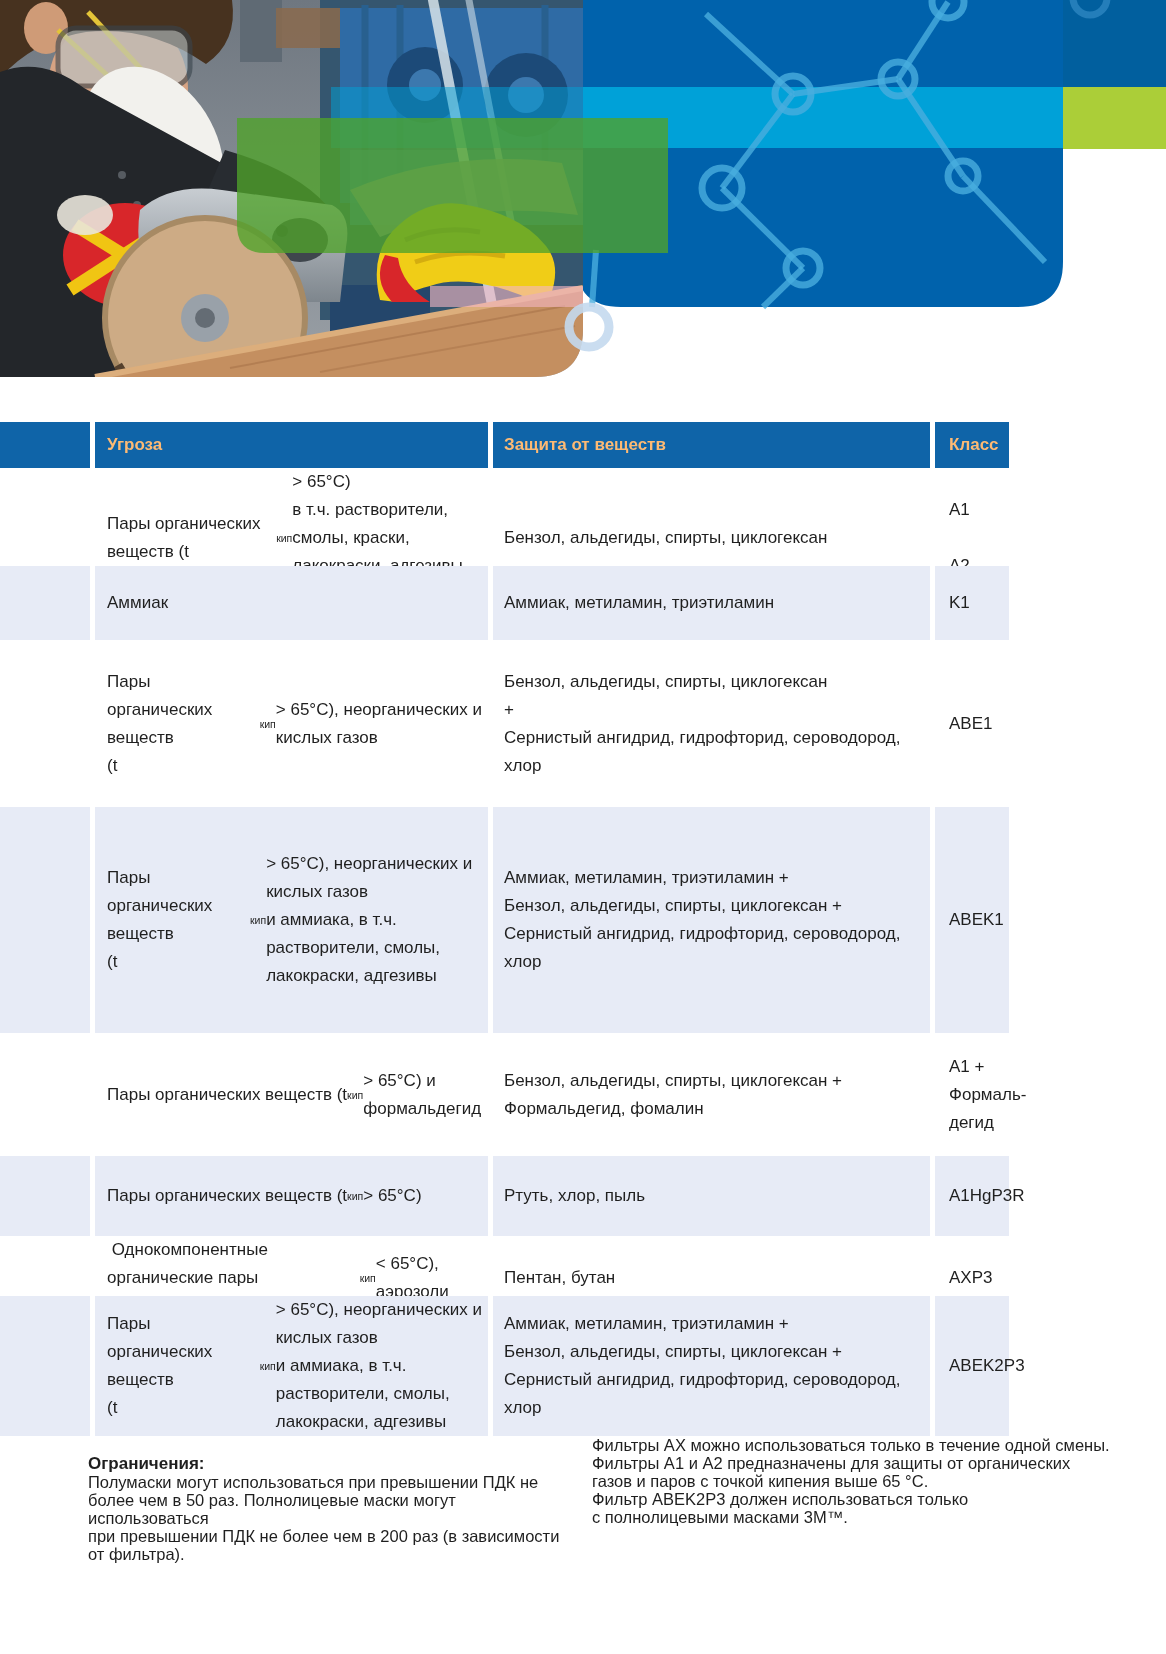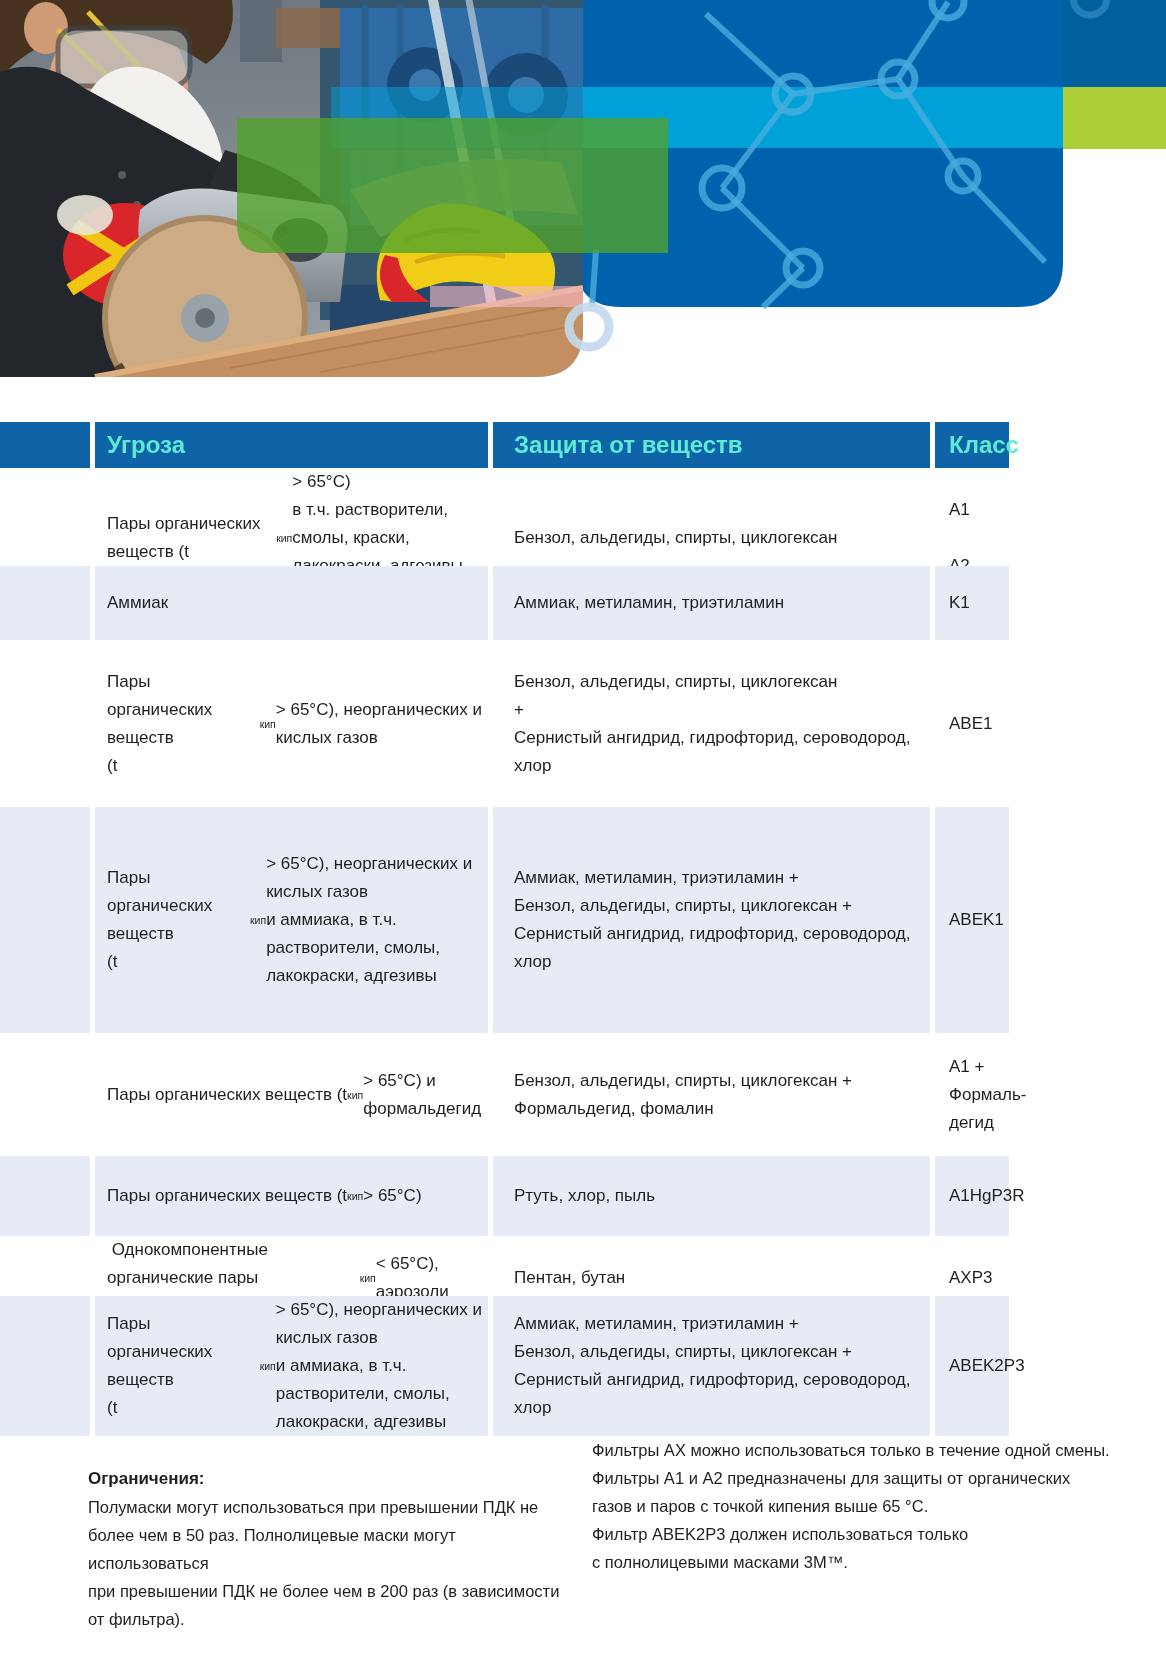--- a/index.html
+++ b/index.html
@@ -5,31 +5,31 @@
   html,body{margin:0;padding:0;background:#fff;}
   .page{position:relative;width:1166px;height:1654px;background:#fff;overflow:hidden;
         font-family:"Liberation Sans", sans-serif;color:var(--text,#1f1f1f);}
   .collage{position:absolute;left:0;top:0;}
   
   .rtable{position:absolute;left:0;top:422px;width:1009px;}
   .trow{display:grid;grid-template-columns:90px 393px 437px 74px;column-gap:5px;}
   .trow .c{display:flex;align-items:center;font-size:17px;line-height:28px;
            white-space:pre-line;box-sizing:border-box;}
   .c1{padding-left:12px;}
-  .c2{padding-left:21px;}
+  .c2{padding-left:11px;}
   .c3{padding-left:14px;}
   .hrow{height:46px;}
-  .hrow .c{background:var(--table_header_bg);color:#5eead4;font-weight:bold;font-size:24px;}
+  .hrow .c{background:var(--table_header_bg);color:#fdba74;font-weight:bold;font-size:17px;}
   .shade-light .c{background:var(--row_alt_bg);}
   .shade-white .c{background:transparent;}
   .rh1{height:98px;}  .rh2{height:74px;}  .rh3{height:167px;} .rh4{height:226px;}
   .rh5{height:123px;} .rh6{height:80px;}  .rh7{height:60px;}  .rh8{height:117px;}
   sub{font-size:10.5px;line-height:0;}
   
-  .foot{position:absolute;font-size:16.5px;line-height:28px;white-space:pre-line;}
+  .foot{position:absolute;font-size:16.5px;line-height:18px;white-space:pre-line;}
   .foot-left{left:88px;top:1436px;width:490px;}
   .foot-right{left:592px;top:1436px;width:545px;}
   .foot-title{font-weight:bold;font-size:17px;}
 </style>
 </head>
 <body>
 
 <div class="page">
 
   <svg class="collage" width="1166" height="380" viewBox="0 0 1166 380">

